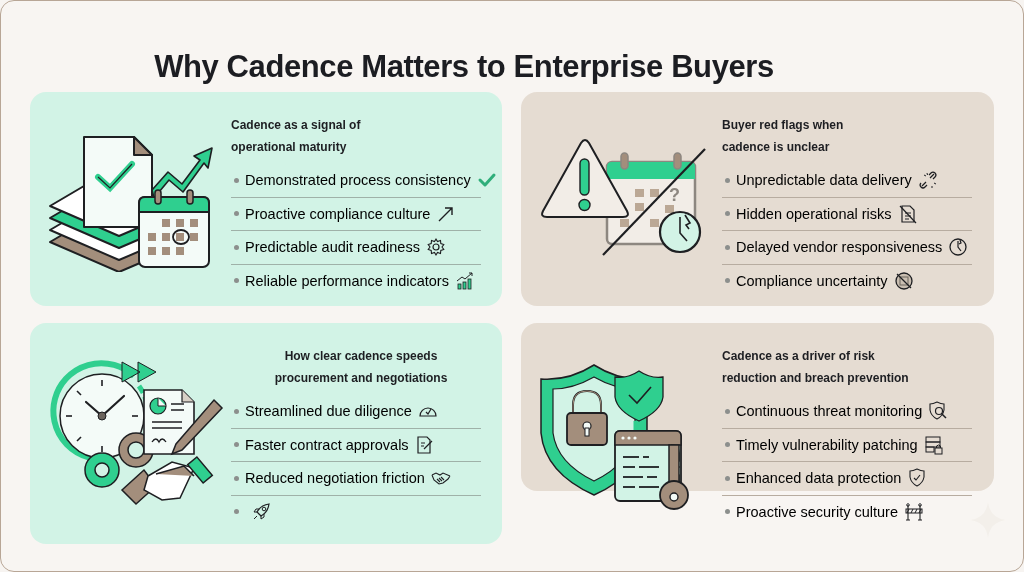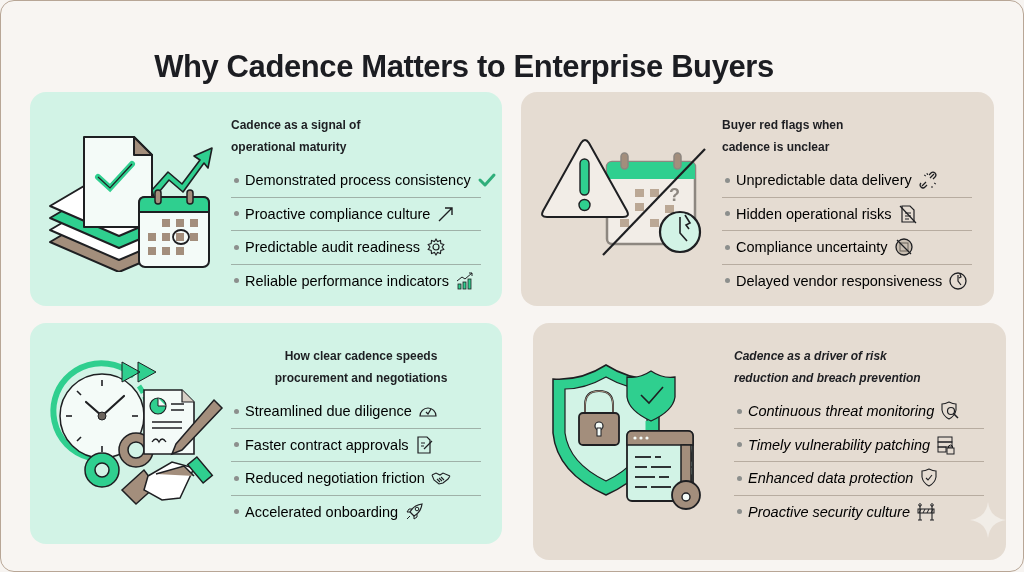--- a/index.html
+++ b/index.html
@@ -20,21 +20,21 @@
     font-size: 31px; font-weight: 700; letter-spacing: -0.4px; color: #1c1d22;
   }
   .panel {
     position: absolute; border-radius: 16px;
   }
   .panel.green { background: #d2f3e6; }
   .panel.tan { background: #e5dcd2; }
   .p1 { left: 30px; top: 92px; width: 472px; height: 214px; }
   .p2 { left: 521px; top: 92px; width: 473px; height: 214px; }
   .p3 { left: 30px; top: 323px; width: 472px; height: 221px; text-align: center; }
-  .p4 { left: 533px; top: 323px; width: 473px; height: 237px; font-style: italic; }
+  .p4 { left: 521px; top: 323px; width: 473px; height: 168px; }
 
   .illus { position: absolute; }
   .p1 .illus { left: 14px; top: 30px; width: 175px; height: 150px; }
   .p2 .illus { left: 14px; top: 45px; width: 175px; height: 130px; }
   .p3 .illus { left: 14px; top: 35px; width: 180px; height: 155px; }
   .p4 .illus { left: 18px; top: 40px; width: 170px; height: 150px; }
 
   .content { position: absolute; left: 201px; top: 22px; width: 260px; }
   .p2 .content, .p4 .content { left: 201px; }
   .heading {
@@ -196,36 +196,36 @@
         <span class="item-icon">
             <svg viewBox="0 0 20 20">
               <path d="M4 2 L12 2 L16 6 L16 18 L4 18 Z" fill="none" stroke="#1e1f22" stroke-width="1.2"></path>
               <path d="M7 9 L13 9 M7 12 L13 12 M7 15 L11 15" stroke="#1e1f22" stroke-width="1"></path>
               <line x1="2" y1="2" x2="18" y2="19" stroke="#1e1f22" stroke-width="1.2"></line>
             </svg>
           </span>
       </li>
       <li class="item">
         <span class="bullet"></span>
+        <span>Delayed vendor responsiveness</span>
+        <span class="item-icon">
+            <svg viewBox="0 0 20 20">
+              <circle cx="10" cy="10" r="8" fill="none" stroke="#1e1f22" stroke-width="1.3"></circle>
+              <path d="M10 4 L10 10 L13 14 M12 3 L13 6 L11 7" fill="none" stroke="#1e1f22" stroke-width="1.2"></path>
+            </svg>
+          </span>
+      </li>
+      <li class="item">
+        <span class="bullet"></span>
         <span>Compliance uncertainty</span>
         <span class="item-icon">
             <svg viewBox="0 0 20 20">
               <circle cx="10" cy="10" r="8" fill="#c9beb1" stroke="#1e1f22" stroke-width="1.3"></circle>
               <rect x="6" y="6" width="8" height="8" fill="none" stroke="#6b645d" stroke-width="1"></rect>
               <line x1="3" y1="3" x2="17" y2="17" stroke="#1e1f22" stroke-width="1.3"></line>
-            </svg>
-          </span>
-      </li>
-      <li class="item">
-        <span class="bullet"></span>
-        <span>Delayed vendor responsiveness</span>
-        <span class="item-icon">
-            <svg viewBox="0 0 20 20">
-              <circle cx="10" cy="10" r="8" fill="none" stroke="#1e1f22" stroke-width="1.3"></circle>
-              <path d="M10 4 L10 10 L13 14 M12 3 L13 6 L11 7" fill="none" stroke="#1e1f22" stroke-width="1.2"></path>
             </svg>
           </span>
       </li>
     </ul>
   </div>
 </section>
 
 <section class="panel green p3">
   <div class="illus">
     <svg viewBox="0 0 180 155" width="180" height="155">
@@ -293,21 +293,20 @@
         <span class="bullet"></span>
         <span>Reduced negotiation friction</span>
         <span class="item-icon">
             <svg viewBox="0 0 20 20">
               <path d="M1 7 L5 5 L9 7 L12 5 L19 8 M1 7 L3 12 L8 16 L12 15 L17 11 L19 8 M6 11 L9 14 M8 10 L11 13 M10 9 L13 12" fill="none" stroke="#1e1f22" stroke-width="1.1"></path>
             </svg>
           </span>
       </li>
       <li class="item">
         <span class="bullet"></span>
-        <span>Accelerated onboarding</span>
         <span class="item-icon">
             <svg viewBox="0 0 20 20">
               <path d="M8 12 L6 10 Q10 3 18 2 Q17 10 10 14 Z" fill="none" stroke="#1e1f22" stroke-width="1.2"></path>
               <circle cx="13" cy="7" r="1.8" fill="none" stroke="#1e1f22" stroke-width="1"></circle>
               <path d="M6 10 L3 10 L5 7 L8 7 M10 14 L10 17 L13 15 L13 12 M6 14 L3 17" fill="none" stroke="#1e1f22" stroke-width="1"></path>
             </svg>
           </span>
       </li>
     </ul>
   </div>

